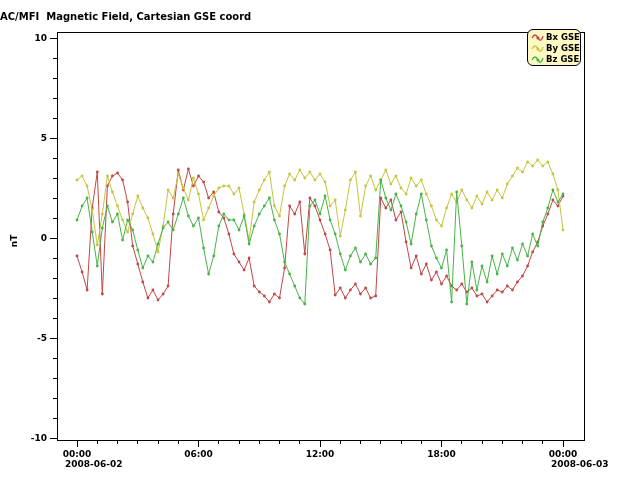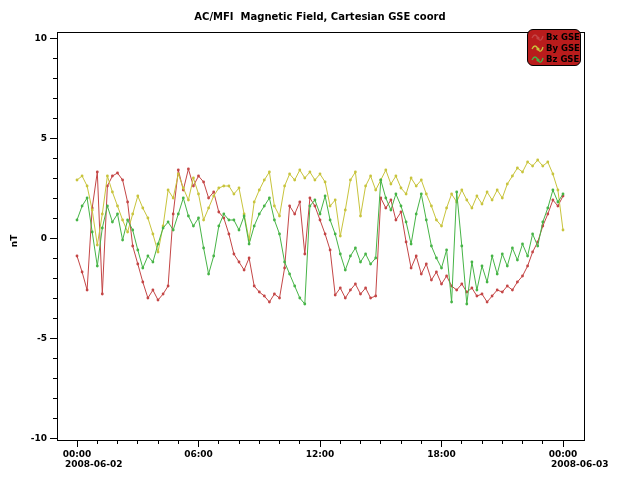--- a/index.html
+++ b/index.html
@@ -1,21 +1,21 @@
 <!DOCTYPE html>
 <html><head>
 <meta charset="utf-8">
 <style>
   html,body{margin:0;padding:0;background:#fff;}
   #screen{position:relative;width:640px;height:480px;background:#ffffff;overflow:hidden;
           font-family:"DejaVu Sans","Liberation Sans",sans-serif;}
-  #plot-title{position:absolute;top:11px;left:0;width:640px;text-align:center;
+  #plot-title{position:absolute;top:11px;left:0;width:640px;text-align:left;
               font-size:10px;font-weight:bold;color:#000;white-space:pre;}
   svg text{font-family:"DejaVu Sans","Liberation Sans",sans-serif;font-size:9px;font-weight:700;fill:#000;}
-  #legend{position:absolute;left:527px;top:29px;width:52px;background:#b91c1c;
+  #legend{position:absolute;left:527px;top:29px;width:52px;background:#fef9c3;
           border:1px solid #000;border-radius:6px;padding:1px 0;z-index:5;}
   .lrow{display:flex;align-items:center;height:11px;padding:0 3px;}
   .lrow span{font-size:8.5px;font-weight:700;color:#000;margin-left:2px;white-space:nowrap;}
   .lmark{flex:0 0 auto;}
 </style>
 </head>
 <body>
 
 <div id="screen">
   <div id="plot-title">AC/MFI  Magnetic Field, Cartesian GSE coord</div>

